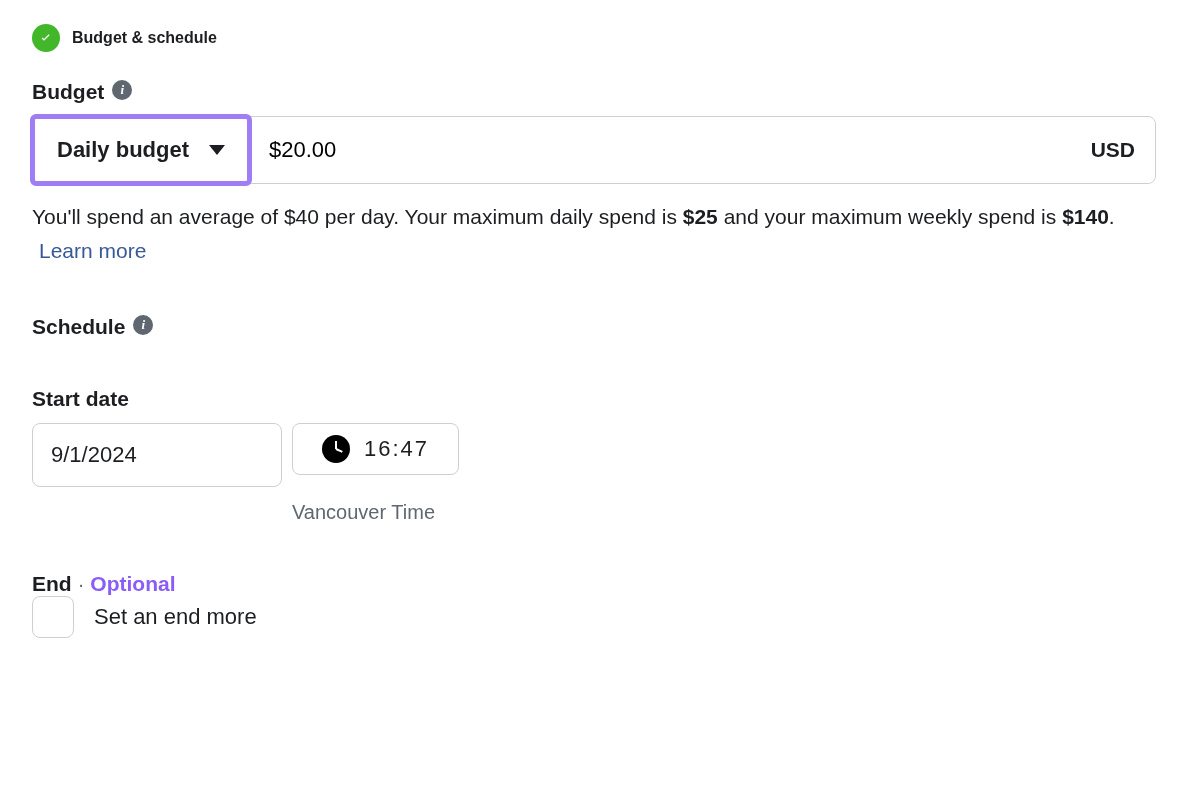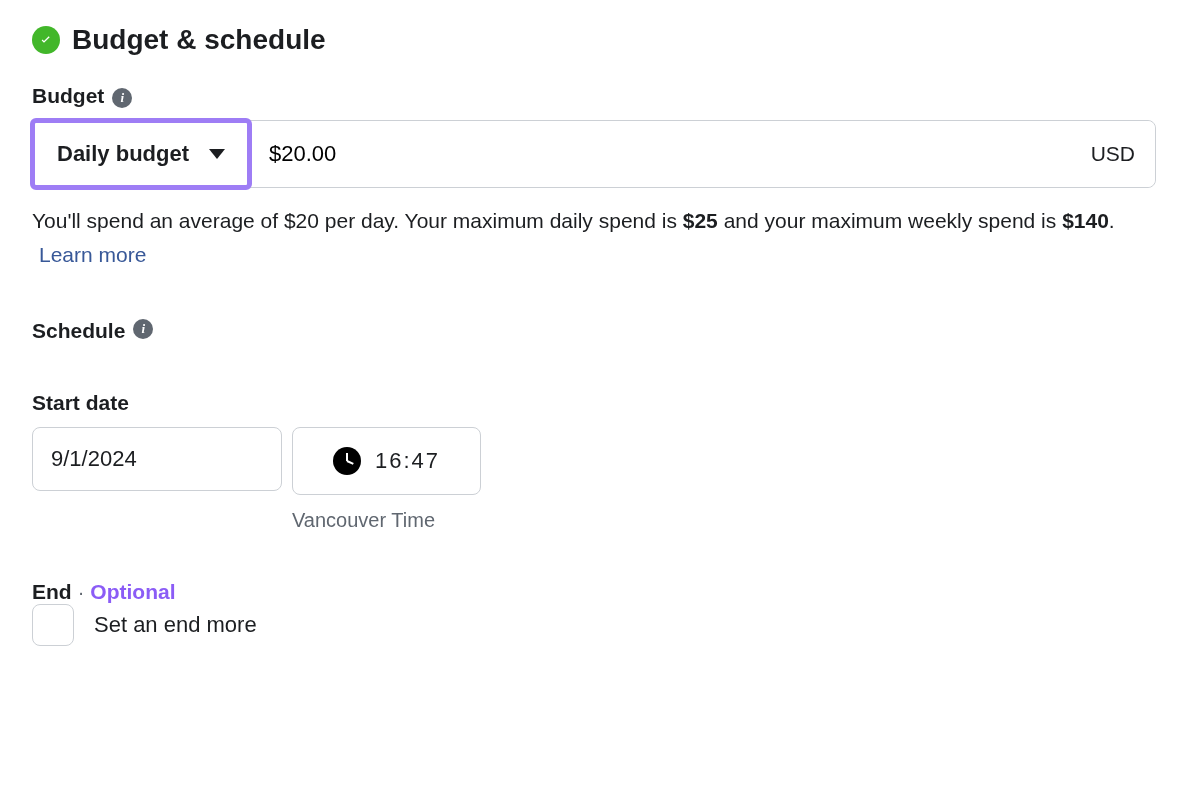--- a/index.html
+++ b/index.html
@@ -29,27 +29,27 @@
       align-items: center;
       justify-content: center;
       flex-shrink: 0;
     }
     .check-circle svg {
       width: 16px;
       height: 16px;
       fill: #fff;
     }
     .section-title {
-      font-size: 28px;
+      font-size: 16px;
       font-weight: 700;
       color: #1c1e21;
     }
     .field-label-row {
       display: flex;
-      align-items: flex-end;
+      align-items: flex-start;
       gap: 8px;
       margin-bottom: 12px;
     }
     .field-label {
       font-size: 21px;
       font-weight: 700;
       color: #1c1e21;
     }
     .info-icon {
       width: 20px;
@@ -111,20 +111,21 @@
       border: none;
       outline: none;
       padding: 0 20px;
       font-size: 22px;
       background: transparent;
     }
     .currency-label {
       padding: 0 20px;
       font-size: 21px;
       color: #1c1e21;
+      font-weight: bold;
     }
     .helper-text {
       font-size: 21px;
       line-height: 1.6;
       color: #1c1e21;
       margin-bottom: 48px;
     }
     .helper-text b {
       font-weight: 700;
     }
@@ -154,22 +155,22 @@
       color: #1c1e21;
       display: flex;
       align-items: center;
       min-width: 250px;
       background: #fff;
       cursor: pointer;
     }
     .time-input {
       border: 1px solid #ccd0d5;
       border-radius: 8px;
-      padding: 0 40px;
-      height: 68px;
+      padding: 0 29px;
+      height: 52px;
       font-size: 22px;
       color: #1c1e21;
       display: flex;
       align-items: center;
       gap: 14px;
       background: #fff;
       cursor: pointer;
     }
     .clock-icon {
       width: 28px;
@@ -270,21 +271,21 @@
     <span class="budget-dropdown-text">Daily budget</span>
     <span class="caret-down"></span>
   </div>
   <div class="budget-amount-wrap">
     <input class="budget-amount" type="text" value="$20.00" style="">
     <span class="currency-label">USD</span>
   </div>
 </div>
 
 <p class="helper-text">
-  <span>You'll spend an average of $20 per day. Your maximum daily spend is </span><b>$25</b><span> and your maximum weekly spend is </span><b>$140</b><span>. </span><span class="learn-more">Learn more</span>
+  <span>You'll spend an average of $40 per day. Your maximum daily spend is </span><b>$25</b><span> and your maximum weekly spend is </span><b>$140</b><span>. </span><span class="learn-more">Learn more</span>
 </p>
 
 <div class="schedule-label-row">
   <span class="field-label">Schedule</span>
   <span class="info-icon">i</span>
 </div>
 
 <div class="field-label-row">
   <span class="field-label">Start date</span>
 </div>

